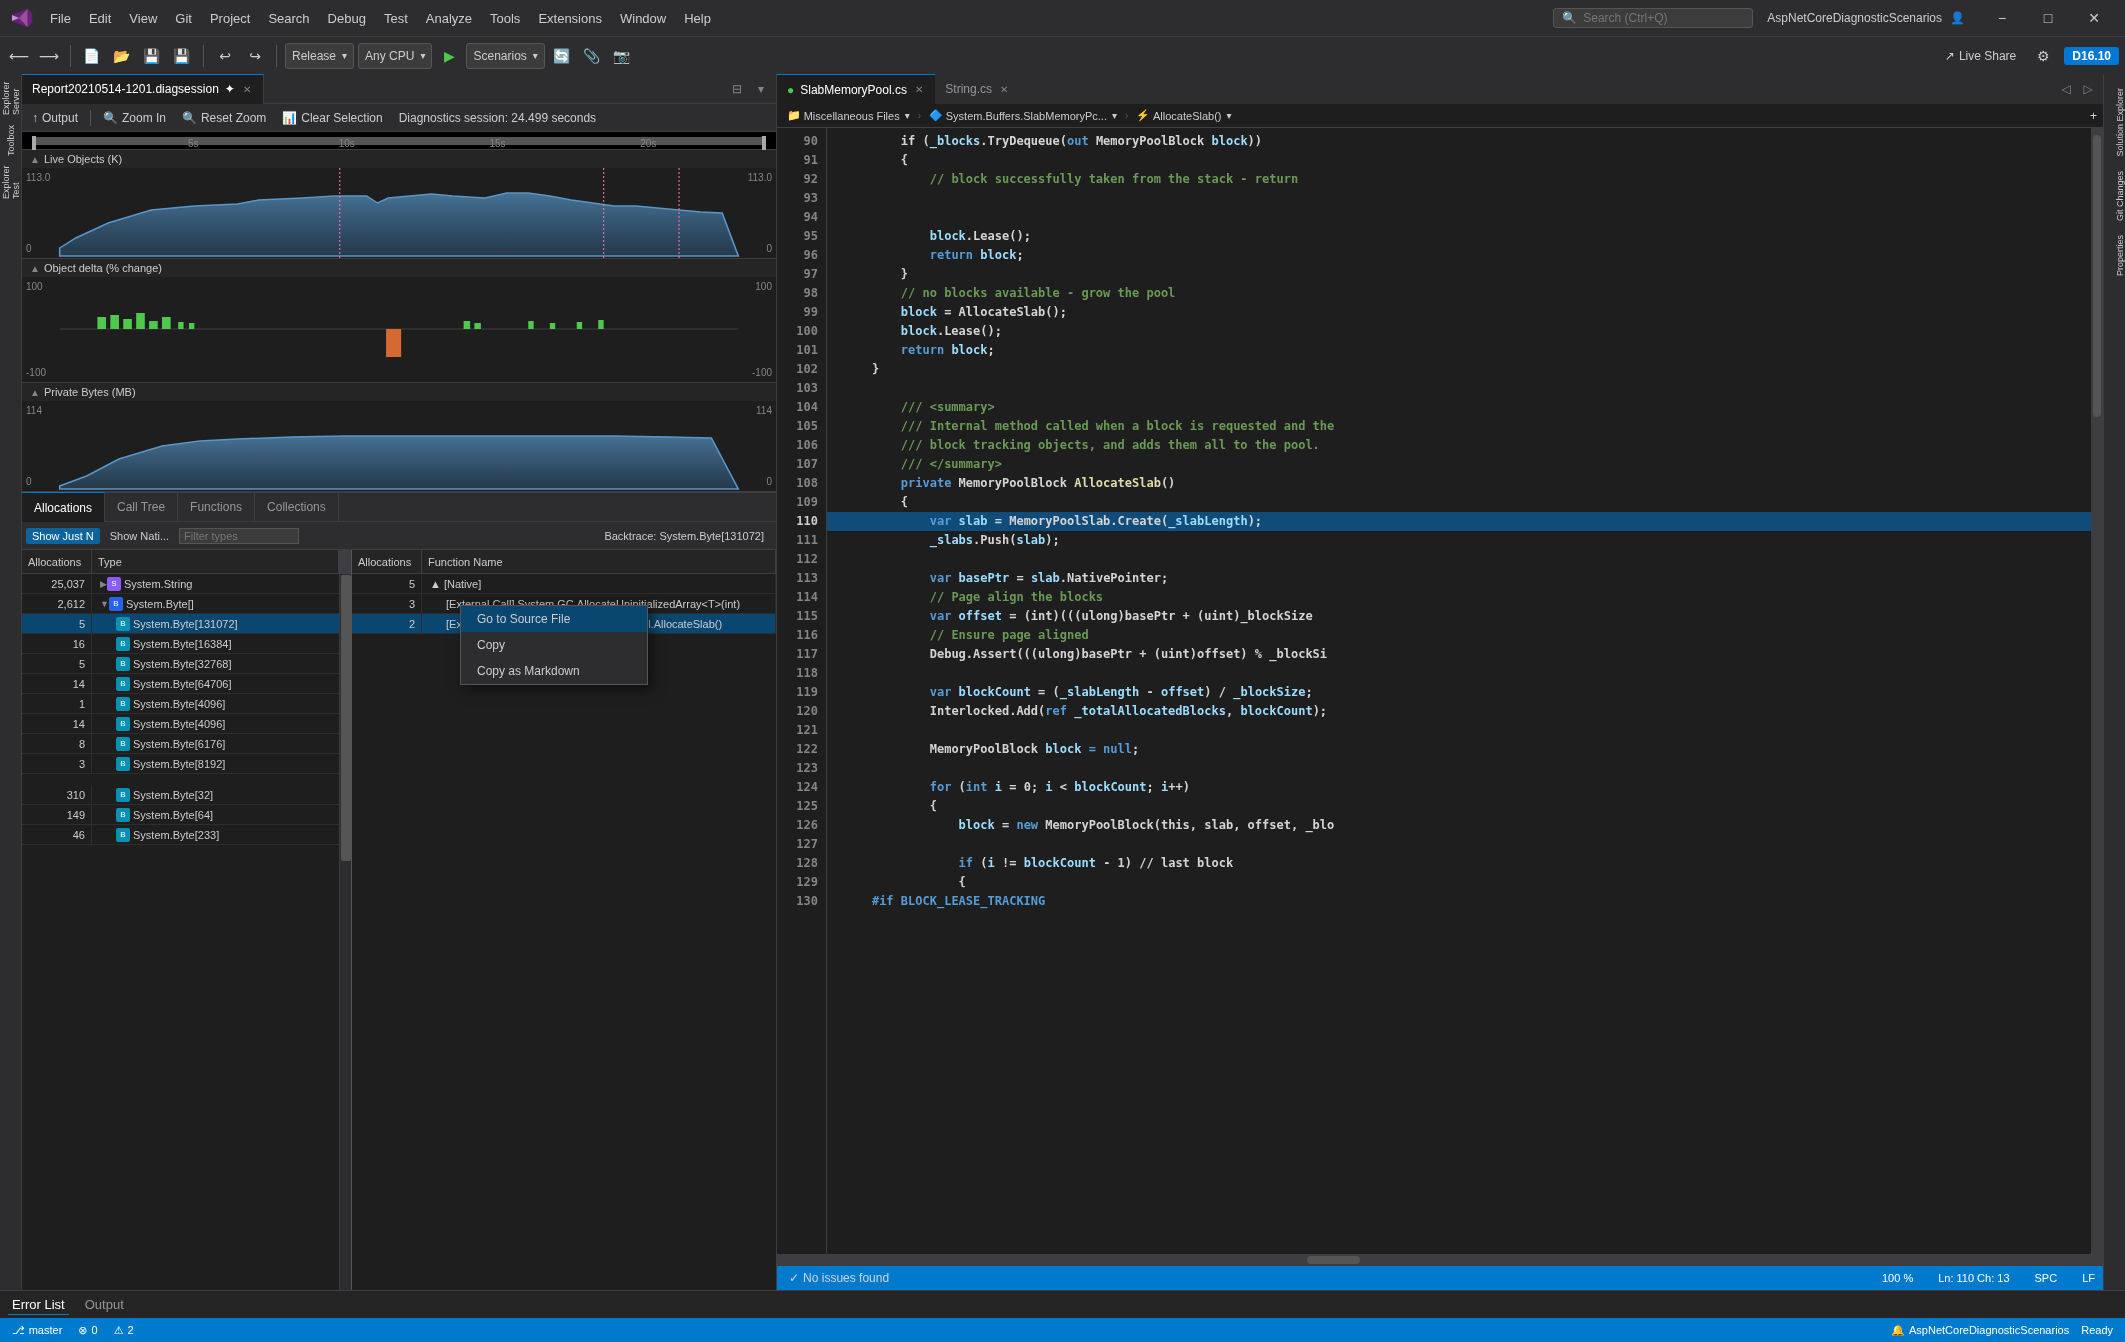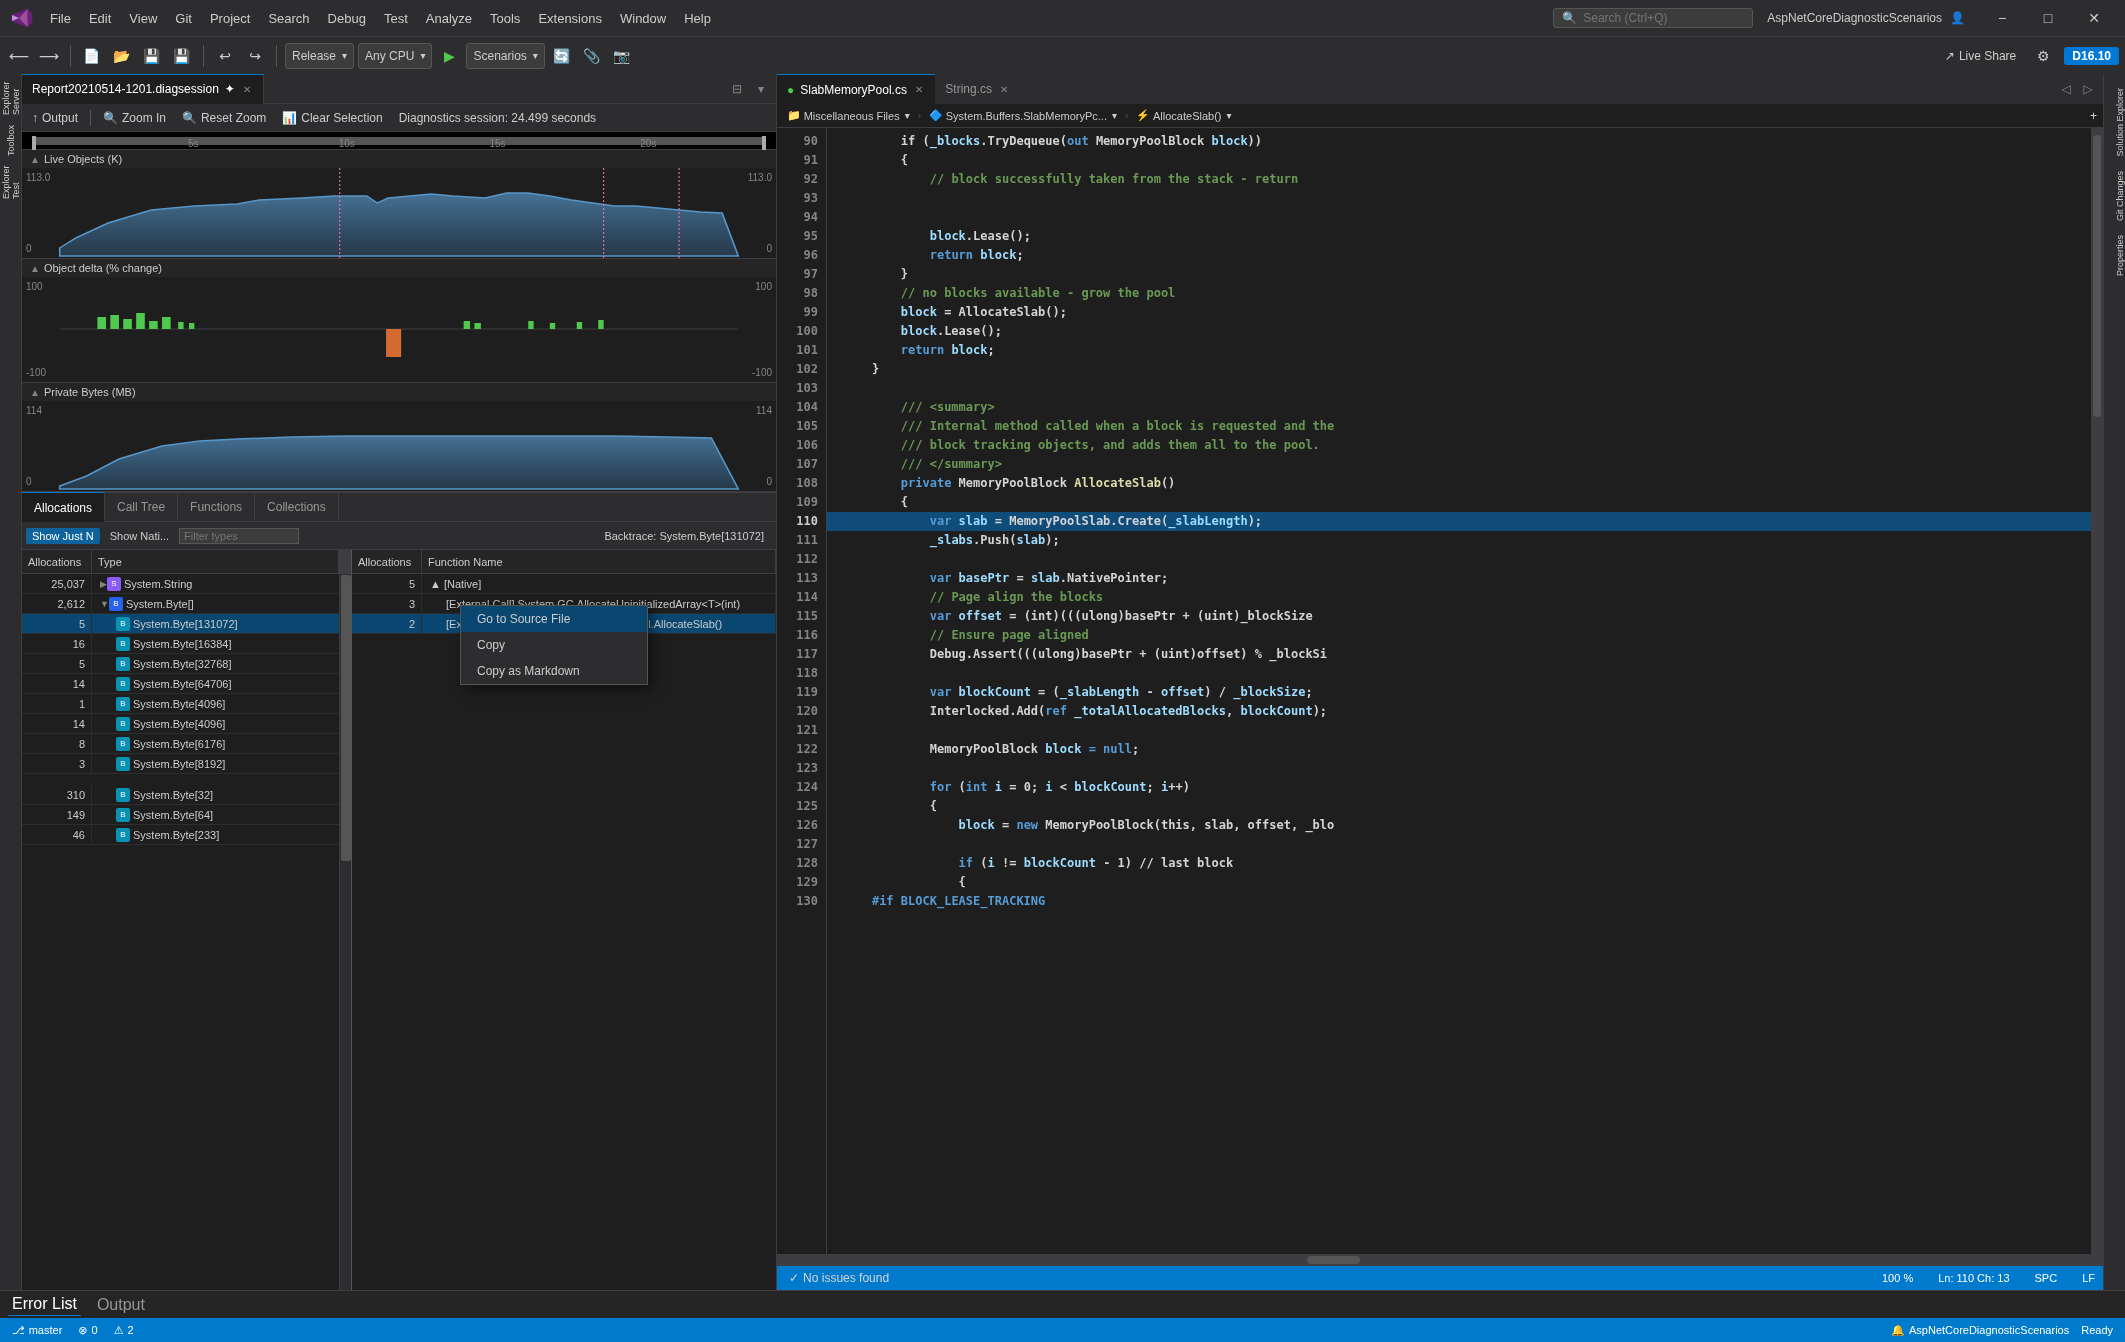--- a/index.html
+++ b/index.html
@@ -105,21 +105,21 @@
     #right-sidebar { width: 22px; background: #2d2d30; display: flex; flex-direction: column; align-items: center; padding-top: 8px; gap: 2px; border-left: 1px solid #3e3e42; }
     .rsb-icon { width: 20px; cursor: pointer; color: #858585; font-size: 10px; writing-mode: vertical-rl; padding: 6px 0; }
 
     
     #statusbar { height: 24px; background: #007acc; display: flex; align-items: center; padding: 0 8px; gap: 8px; font-size: 11px; color: white; }
     .sb-item { display: flex; align-items: center; gap: 4px; padding: 0 4px; cursor: pointer; }
     .sb-right { margin-left: auto; display: flex; align-items: center; gap: 4px; }
 
     
     #bottom-panel { height: 28px; background: #252526; border-top: 1px solid #3e3e42; display: flex; align-items: center; padding: 0 8px; gap: 12px; }
-    .bp-tab { font-size: 16px; color: #969696; cursor: pointer; padding: 2px 4px; }
+    .bp-tab { font-size: 13px; color: #969696; cursor: pointer; padding: 2px 4px; }
     .bp-tab.active { color: #ffffff; border-bottom: 1px solid #007acc; }
 
     
     .chart-svg { width: 100%; height: 100%; }
 
     
     .kw-blue { color: #569cd6; }
     .kw-green { color: #6a9955; }
     .kw-yellow { color: #dcdcaa; }
     .kw-cyan { color: #9cdcfe; }

